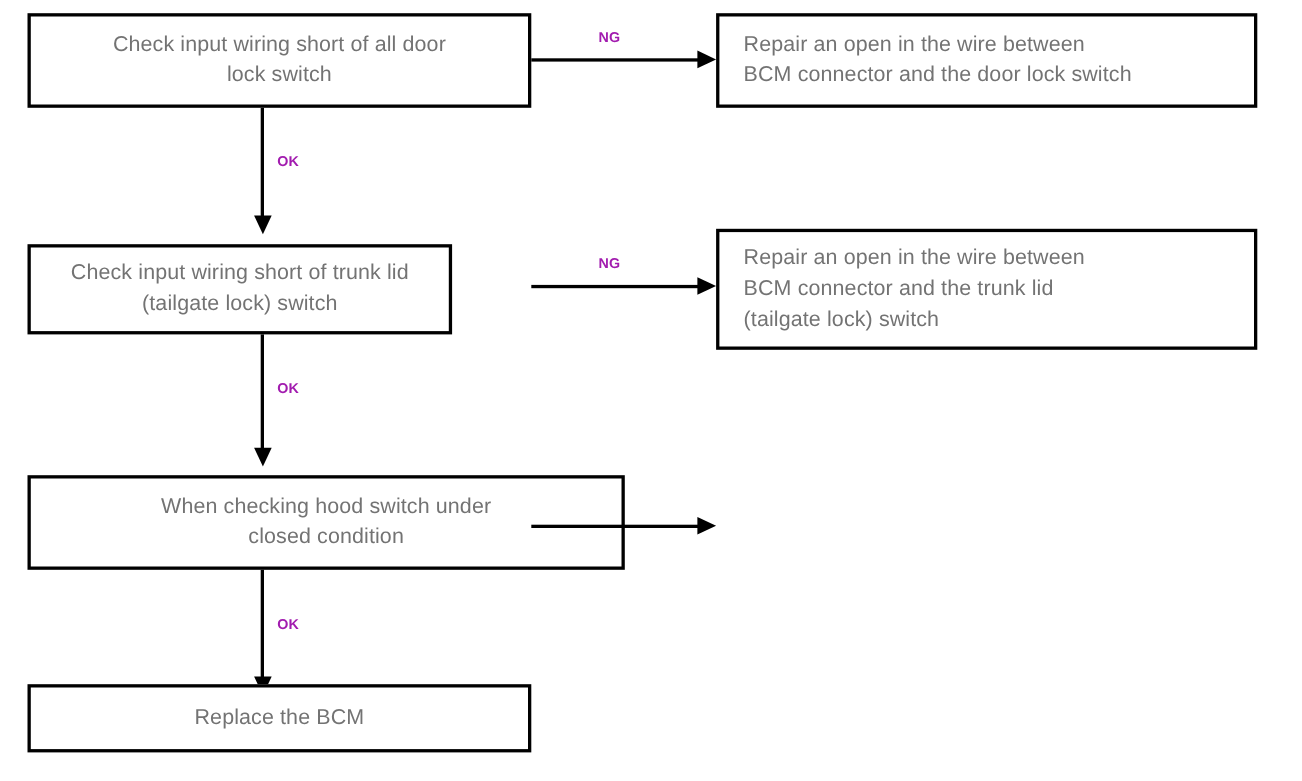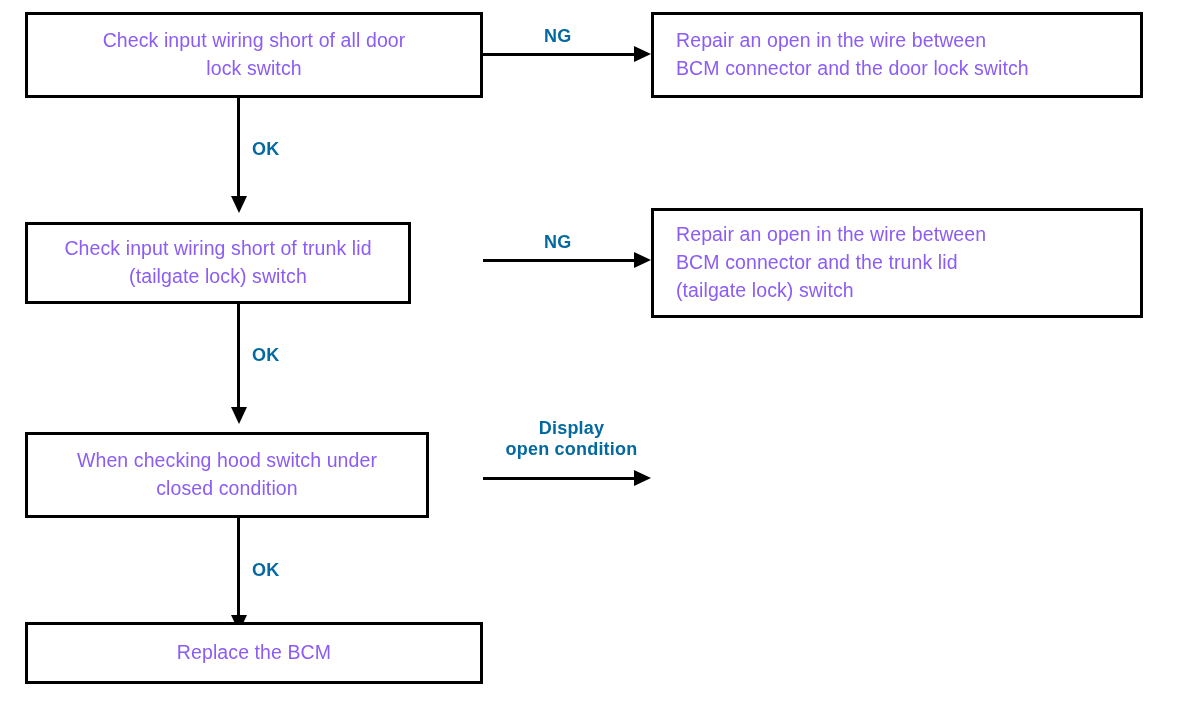--- a/index.html
+++ b/index.html
@@ -20,21 +20,21 @@
   }
 
   
   .node {
     position: absolute;
     box-sizing: border-box;
     border: 3px solid #000000;
     background: #ffffff;
     display: flex;
     align-items: center;
-    color: #8b5cf6;
+    color: #737373;
     font-size: 19.5px;
     line-height: 1.42;
     letter-spacing: 0.1px;
   }
   .node .node-text {
     display: block;
     width: 100%;
     white-space: pre-line;
   }
   .node.center .node-text { text-align: center; }
@@ -65,22 +65,22 @@
     width: 0;
     height: 0;
     border-top: 8px solid transparent;
     border-bottom: 8px solid transparent;
     border-left: 17px solid #000000;
   }
 
   
   .edge-label {
     position: absolute;
-    color: #0369a1;
-    font-size: 18px;
+    color: #a21caf;
+    font-size: 13px;
     font-weight: bold;
     line-height: 1.18;
     white-space: pre-line;
     letter-spacing: 0.2px;
   }
   .edge-label.centered { text-align: center; }
 </style>
 </head>
 <body>
 
@@ -116,30 +116,28 @@
   </div>
 
   <div class="hline" style="left:483px; top:259px; width:155px;"></div>
   <div class="arrow-right" style="left:634px; top:252px;"></div>
   <div class="edge-label" style="left:544px; top:232px;">NG</div>
 
   <div class="vline" style="left:237px; top:304px; height:110px;"></div>
   <div class="arrow-down" style="left:231px; top:407px;"></div>
   <div class="edge-label" style="left:252px; top:345px;">OK</div>
 
-  <div class="node center" style="left:25px; top:432px; width:404px; height:86px;">
+  <div class="node center" style="left:25px; top:432px; width:543px; height:86px;">
     <span class="node-text">When checking hood switch under
 closed condition</span>
   </div>
 
 
   <div class="hline" style="left:483px; top:477px; width:155px;"></div>
   <div class="arrow-right" style="left:634px; top:470px;"></div>
-  <div class="edge-label centered" style="left:493px; top:418px; width:157px;">Display
-open condition</div>
 
   <div class="vline" style="left:237px; top:518px; height:104px;"></div>
   <div class="arrow-down" style="left:231px; top:615px;"></div>
   <div class="edge-label" style="left:252px; top:560px;">OK</div>
 
   <div class="node center" style="left:25px; top:622px; width:458px; height:62px;">
     <span class="node-text">Replace the BCM</span>
   </div>
 
 </div>

